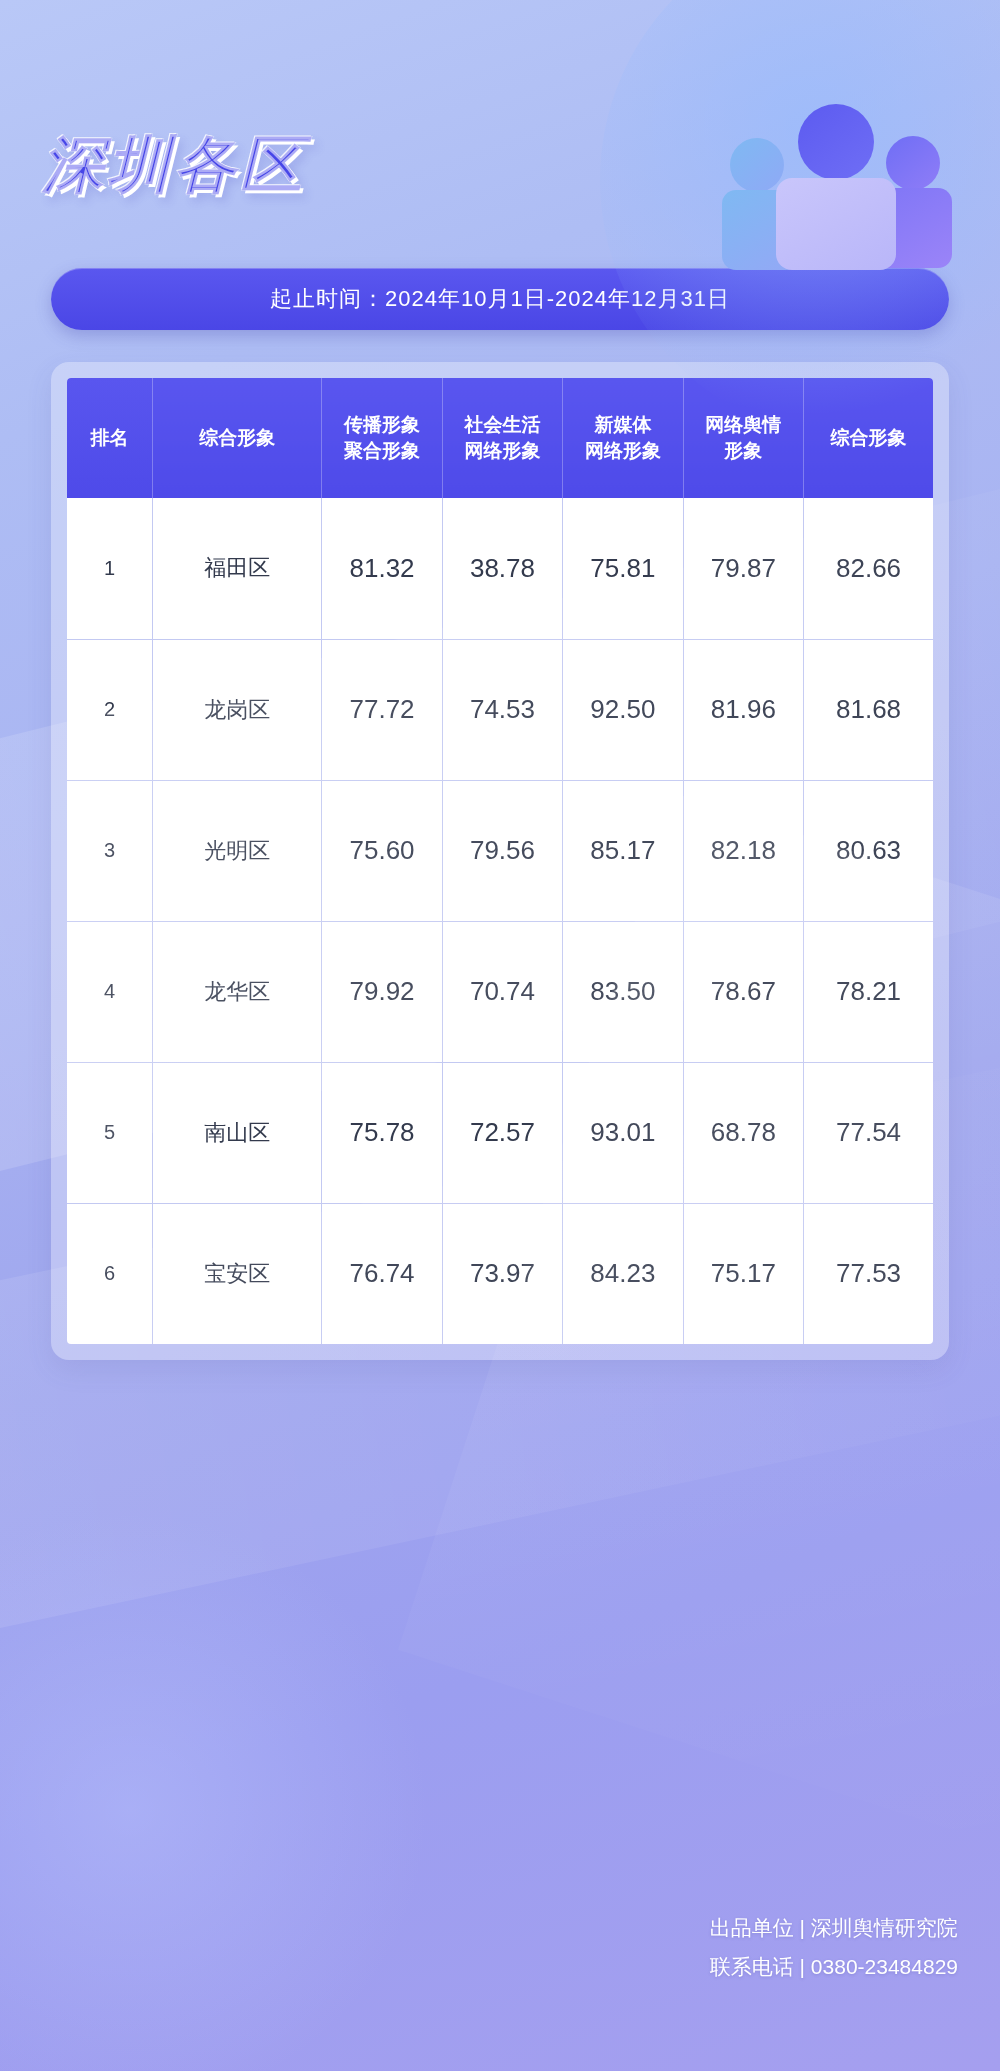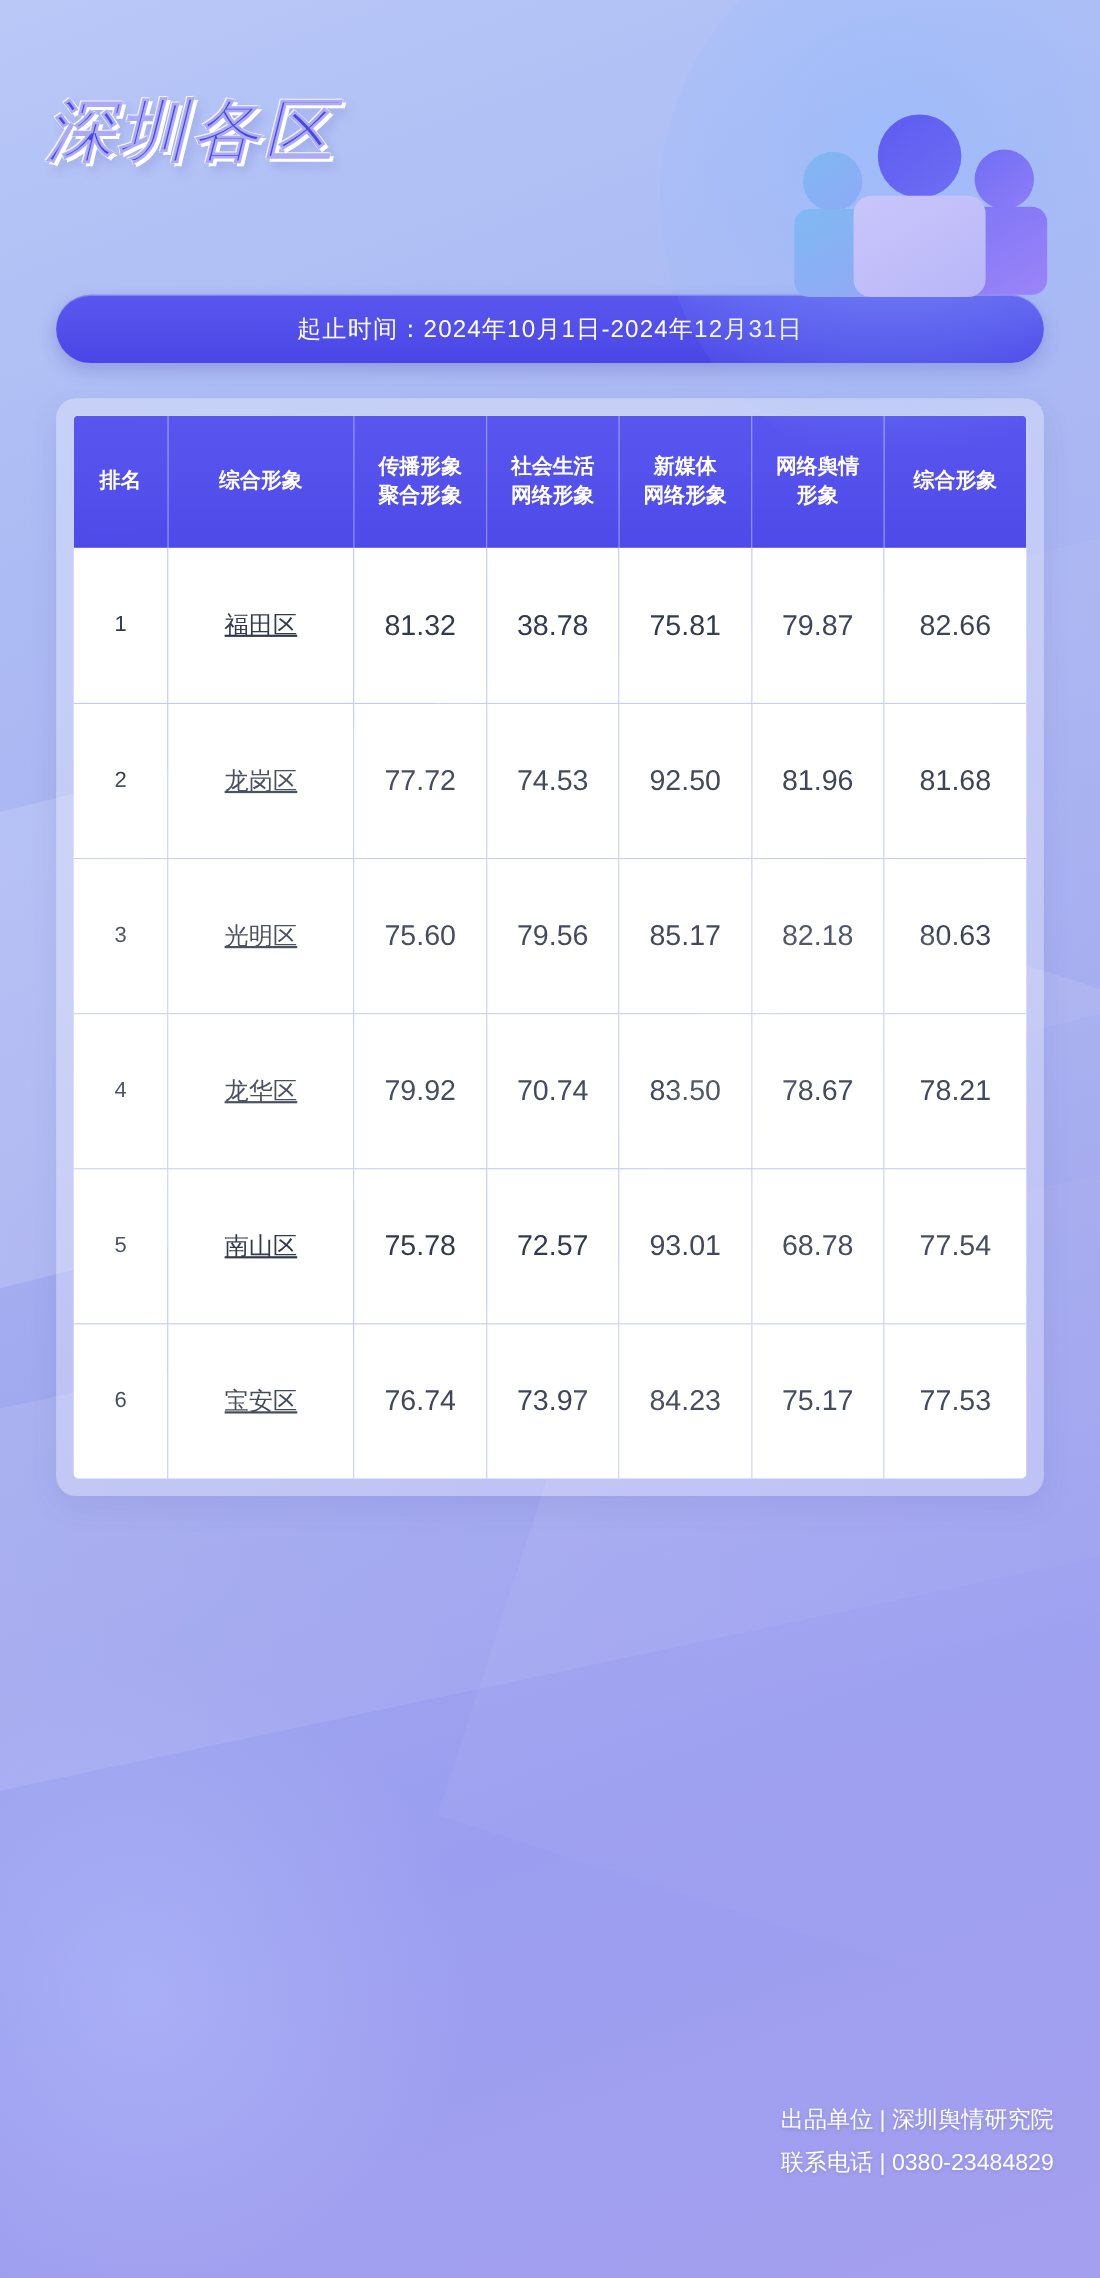--- a/index.html
+++ b/index.html
@@ -60,20 +60,21 @@
     font-size: 62px;
     font-weight: 700;
     font-style: italic;
     letter-spacing: 4px;
     line-height: 1.28;
     color: #4746e8;
     text-shadow:
       3px 3px 0 #ffffff,
       -1px -1px 0 rgba(255,255,255,0.8),
       6px 7px 10px rgba(70,70,190,0.22);
+    margin-top: 45px;
     -webkit-text-stroke: 1px rgba(255,255,255,0.55);
   }
 
   
   .illus {
     position: absolute;
     right: 48px;
     top: 80px;
     width: 230px;
     height: 190px;
@@ -159,33 +160,33 @@
     font-size: 26px;
     color: #333a4d;
     height: 141px;
     border-bottom: 1px solid #c3c9f2;
     border-right: 1px solid #c3c9f2;
     vertical-align: middle;
   }
   tbody td:last-child { border-right: none; }
   tbody tr:last-child td { border-bottom: none; }
   tbody td.rank { font-size: 20px; }
-  tbody td.obj { font-size: 22px; text-decoration: underline; }
+  tbody td.obj { font-size: 22px; }
 
   .col-rank { width: 8.6%; }
   .col-obj  { width: 17.0%; }
   .col-m    { width: 12.1%; }
   .col-last { width: 13.0%; }
 
   
   .footer {
     position: absolute;
     right: 42px;
     bottom: 84px;
-    text-align: center;
+    text-align: left;
     color: #ffffff;
     font-size: 21px;
     line-height: 1.85;
     text-shadow: 0 1px 3px rgba(80,80,170,0.30);
   }
 </style>
 </head>
 <body>
 
 <div class="bg-band band1"></div>

